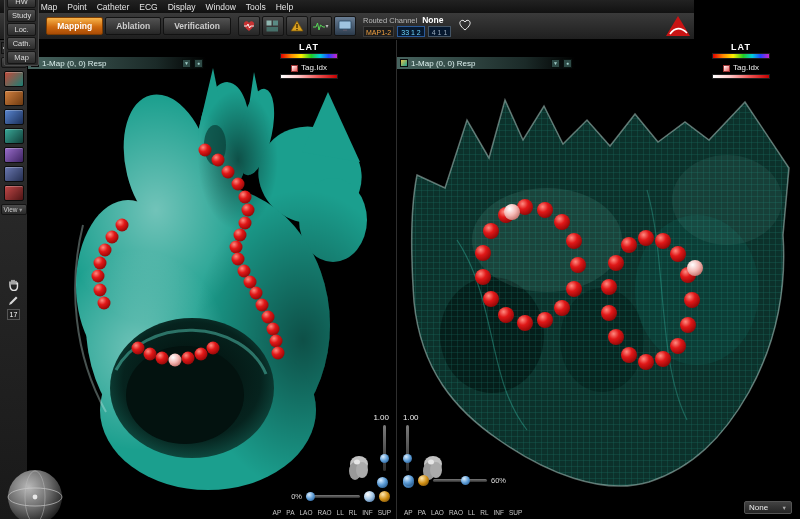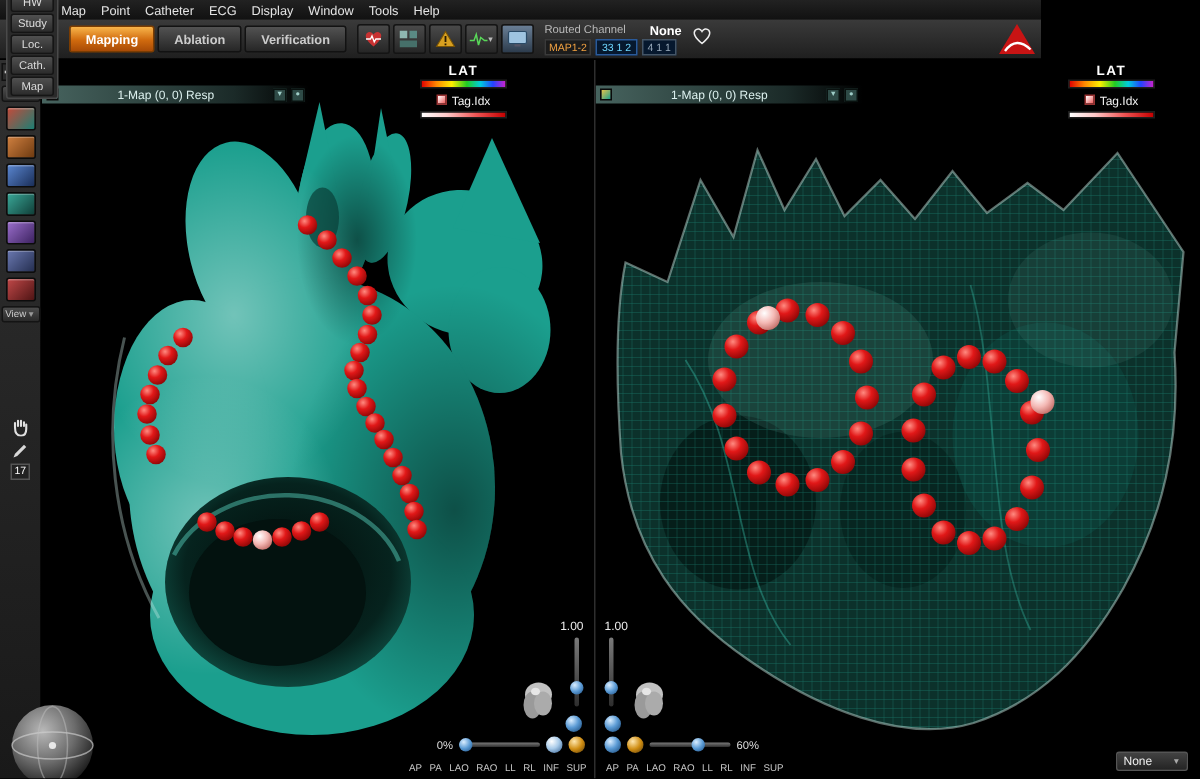--- a/index.html
+++ b/index.html
@@ -17,21 +17,21 @@
 .setup-label{font-size:6.5px;color:#bbb;line-height:8px;}
 .setup-buttons{display:flex;gap:1px;flex-direction:column;}
 .mini-btn{font-size:7.5px;color:#ddd;background:linear-gradient(#505050,#2c2c2c);border:1px solid #151515;border-radius:2px;padding:0 4px;height:13px;}
 .mode-tabs{display:flex;gap:2px;}
 .mode-tab{font-size:8.5px;color:#ccc;background:linear-gradient(#525252,#262626);border:1px solid #121212;padding:0 10px;height:18px;border-radius:2px;font-weight:bold;}
 .mode-tab.active{background:linear-gradient(#f8b44a,#d06a0e 55%,#a84b06);color:#fff;font-weight:bold;border-color:#7a3c02;}
 .icon-cluster{display:flex;gap:2px;align-items:center;}
 .tool-ic{width:22px;height:20px;background:linear-gradient(#4a4a4a,#262626);border:1px solid #141414;border-radius:2px;display:flex;align-items:center;justify-content:center;}
 .tool-ic.lit{background:linear-gradient(#6a7f96,#2c3b4c);}
 .routed{display:flex;flex-direction:column;gap:1px;}
-.rc-row{display:flex;gap:16px;}
+.rc-row{display:flex;align-items:center;gap:5px;}
 .rc-label{font-size:7.5px;color:#b9b9b9;}
 .rc-value{font-size:8.5px;color:#fff;font-weight:bold;}
 .sig-row{display:flex;align-items:center;gap:3px;}
 .sig-label{font-size:7px;color:#f0a040;background:#1c1c1c;border:1px solid #3a3a3a;padding:0 2px;height:11px;line-height:11px;}
 .led{background:#06182e;border:1px solid #2a5a9a;color:#6fd8ff;font-size:7px;padding:0 3px;height:11px;line-height:11px;}
 .led.dim{color:#9ab;border-color:#456;}
 .logo{position:absolute;right:3px;top:15px;z-index:22;}
 
 
 .sidebar{position:absolute;left:0;top:40px;width:28px;bottom:0;background:linear-gradient(#303030,#191919);border-right:1px solid #000;display:flex;flex-direction:column;align-items:center;padding-top:2px;gap:3px;z-index:10;}
@@ -45,28 +45,28 @@
 .counter{font-size:7px;color:#fff;border:1px solid #555;padding:0 2px;background:#222;line-height:9px;}
 
 
 .viewport{position:absolute;top:40px;bottom:0;background:#000;overflow:hidden;}
 .vp-left{left:28px;width:368px;}
 .vp-right{left:397px;width:403px;}
 .divider{position:absolute;left:396px;top:40px;width:1px;bottom:0;background:#2e2e2e;z-index:9;}
 .model{position:absolute;left:0;top:0;width:100%;height:100%;}
 .vp-header{position:absolute;top:17px;left:0;height:12px;width:178px;background:linear-gradient(90deg,#47645f,#1b2a28 72%,rgba(10,16,15,0));display:flex;align-items:center;padding:0 3px;gap:3px;z-index:3;}
 .hdr-swatch{width:8px;height:8px;background:linear-gradient(135deg,#e8c34a,#1b9f8e);border:1px solid #0a0a0a;flex:0 0 auto;}
-.vp-title{font-size:8px;color:#dcf0ee;white-space:nowrap;flex:1;text-align:center;}
+.vp-title{font-size:8px;color:#dcf0ee;white-space:nowrap;flex:1;}
 .hdr-ic{width:9px;height:9px;background:#2e4a46;border:1px solid #09110f;font-size:5px;color:#9fcdc7;display:flex;align-items:center;justify-content:center;flex:0 0 auto;}
 .scale-block{position:absolute;top:2px;display:flex;flex-direction:column;align-items:center;z-index:3;}
 .vp-left .scale-block{right:58px;}
 .vp-right .scale-block{right:30px;}
 .scale-label{font-size:9px;font-weight:bold;color:#fff;letter-spacing:1px;}
 .rainbow{width:58px;height:6px;border:1px solid #1e1e1e;background:linear-gradient(90deg,#e00000,#ff8800 18%,#ffee00 36%,#22cc22 54%,#00ccdd 70%,#2244ff 85%,#cc22cc);margin-top:1px;}
-.tag-row{display:flex;align-items:flex-start;gap:3px;margin-top:4px;}
+.tag-row{display:flex;align-items:flex-end;gap:3px;margin-top:4px;}
 .tag-icon{width:7px;height:7px;background:linear-gradient(135deg,#fff,#e55);border:1px solid #933;}
 .tag-label{font-size:8px;color:#f0f0f0;}
 .tag-grad{width:58px;height:5px;border:1px solid #1e1e1e;background:linear-gradient(90deg,#ffffff,#ffc9c9 30%,#ee5555 65%,#c40000);margin-top:2px;}
 
 
 .zoom-label{position:absolute;font-size:8px;color:#eee;z-index:4;}
 .vp-left .zoom-label{right:7px;bottom:97px;}
 .vp-right .zoom-label{left:6px;bottom:97px;}
 .vtrack{position:absolute;width:3px;height:46px;background:linear-gradient(#7a7a7a,#2e2e2e);border-radius:2px;z-index:4;}
 .vp-left .vtrack{right:10px;bottom:48px;}
@@ -77,21 +77,21 @@
 .sphere.gold{background:radial-gradient(circle at 35% 30%,#ffe7ae,#cf8d12 50%,#55380a);}
 .sphere.yin{background:radial-gradient(circle at 35% 30%,#ffffff,#a9cbe9 45%,#2e5a8c);}
 .solo-blue{position:absolute;z-index:4;}
 .vp-left .solo-blue{right:8px;bottom:31px;}
 .vp-right .solo-blue{left:6px;bottom:31px;}
 .heart-thumb{position:absolute;z-index:4;}
 .vp-left .heart-thumb{right:25px;bottom:33px;}
 .vp-right .heart-thumb{left:24px;bottom:33px;}
 .fill-row{position:absolute;display:flex;align-items:center;gap:4px;z-index:4;}
 .vp-left .fill-row{right:6px;bottom:17px;}
-.vp-right .fill-row{left:6px;bottom:17px;}
+.vp-right .fill-row{left:6px;bottom:33px;}
 .fill-label{font-size:7.5px;color:#ddd;}
 .htrack{position:relative;height:3px;width:54px;background:linear-gradient(#7a7a7a,#2e2e2e);border-radius:2px;}
 .htrack .handle{top:-3px;}
 .orient-row{position:absolute;display:flex;gap:1px;z-index:4;}
 .vp-left .orient-row{right:3px;bottom:3px;}
 .vp-right .orient-row{left:5px;bottom:3px;}
 .ob{font-size:6.5px;color:#c6c6c6;background:none;border:none;padding:0 2px;text-shadow:0 1px 1px #000;}
 .view-select{position:absolute;right:8px;bottom:5px;width:48px;height:13px;background:linear-gradient(#424242,#242424);border:1px solid #555;border-radius:2px;color:#eee;font-size:8px;display:flex;align-items:center;justify-content:space-between;padding:0 4px;z-index:4;}
 .view-select .car{font-size:5.5px;color:#aaa;}
 

